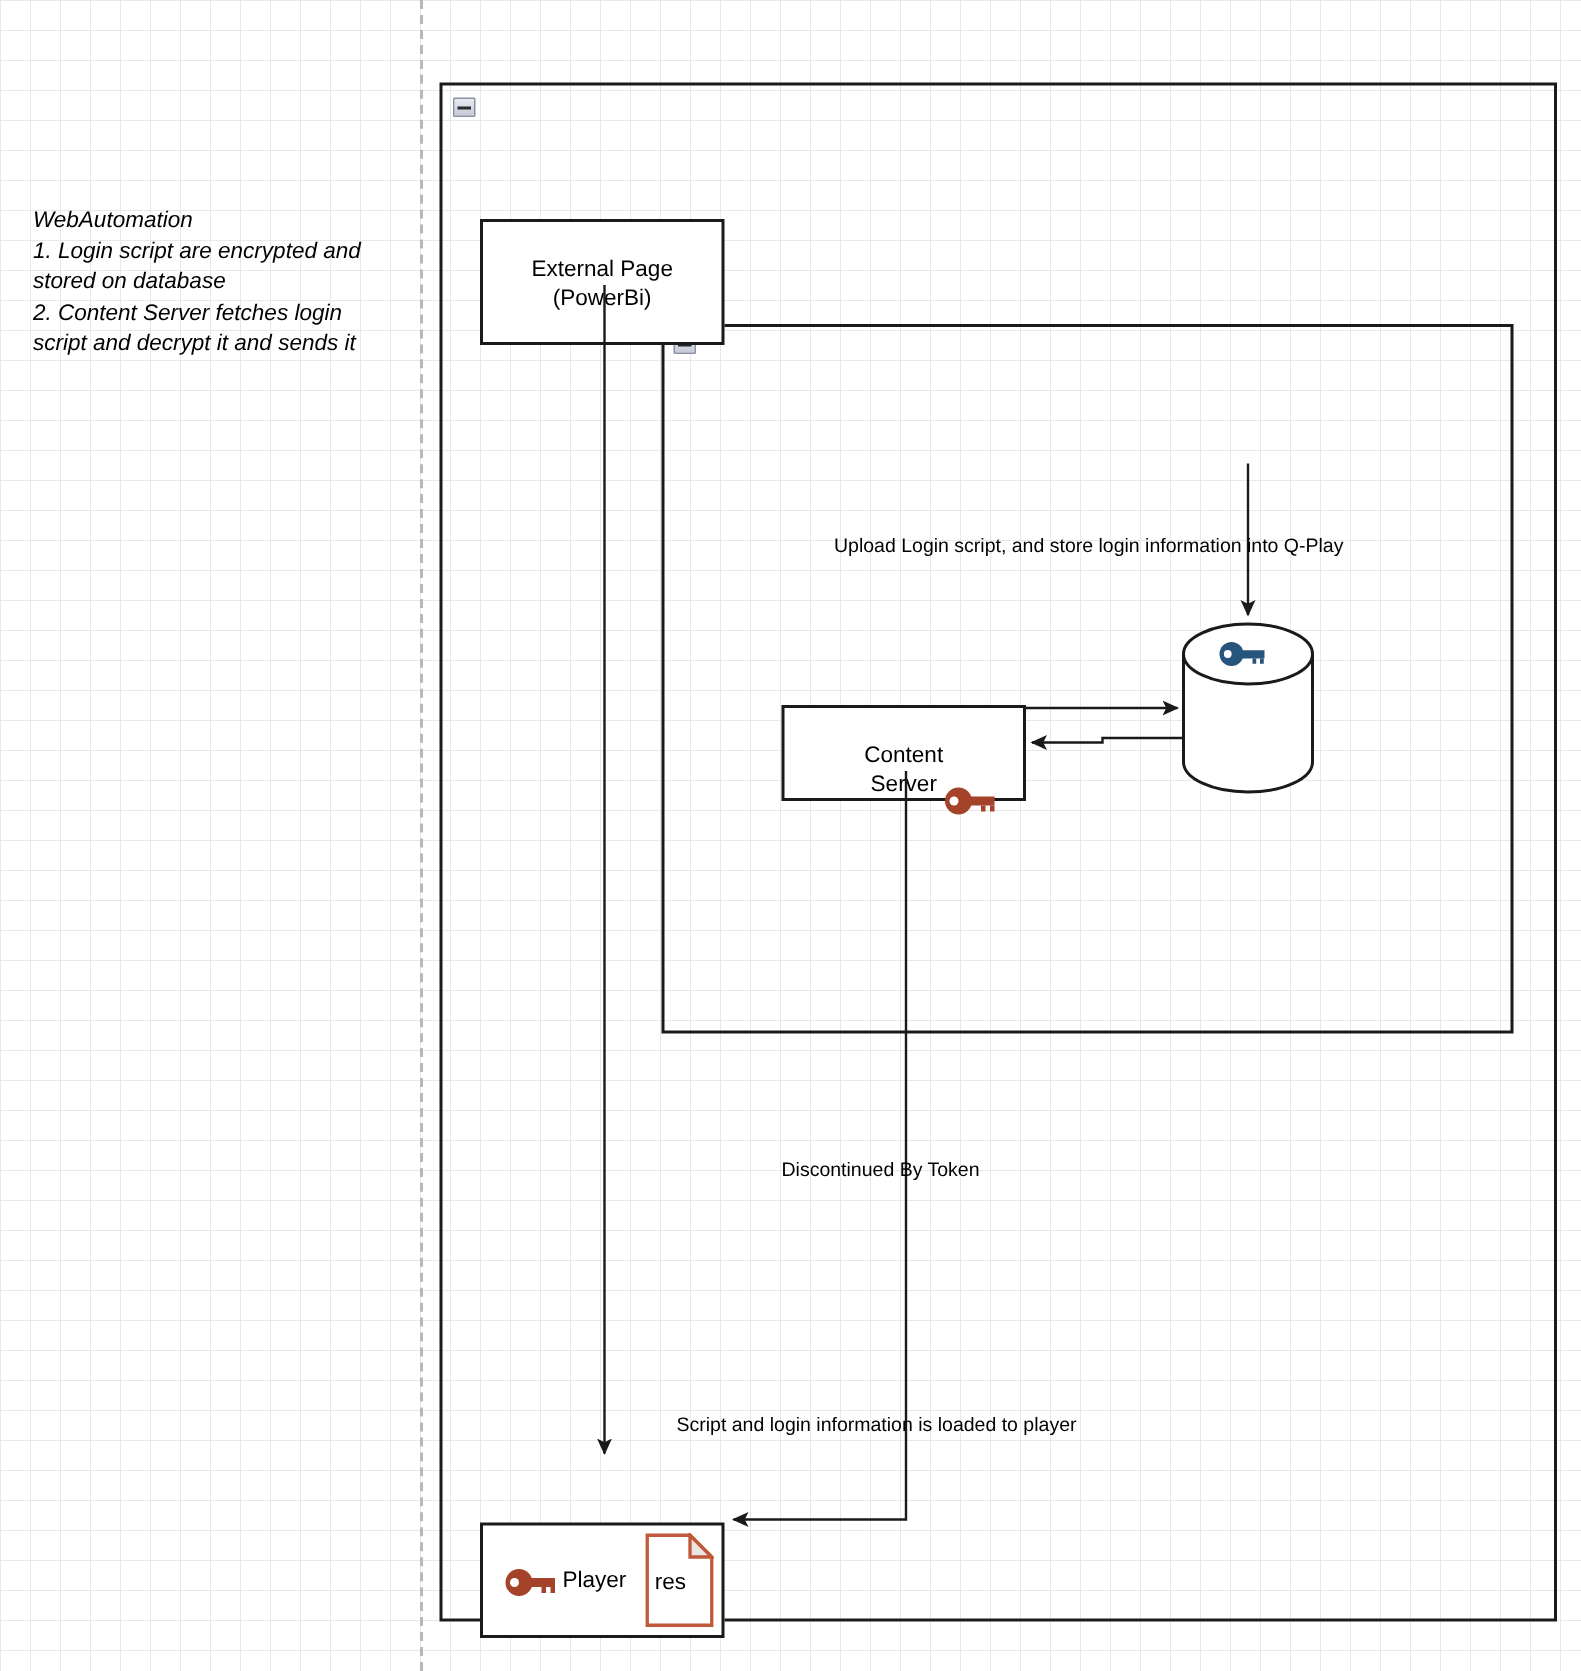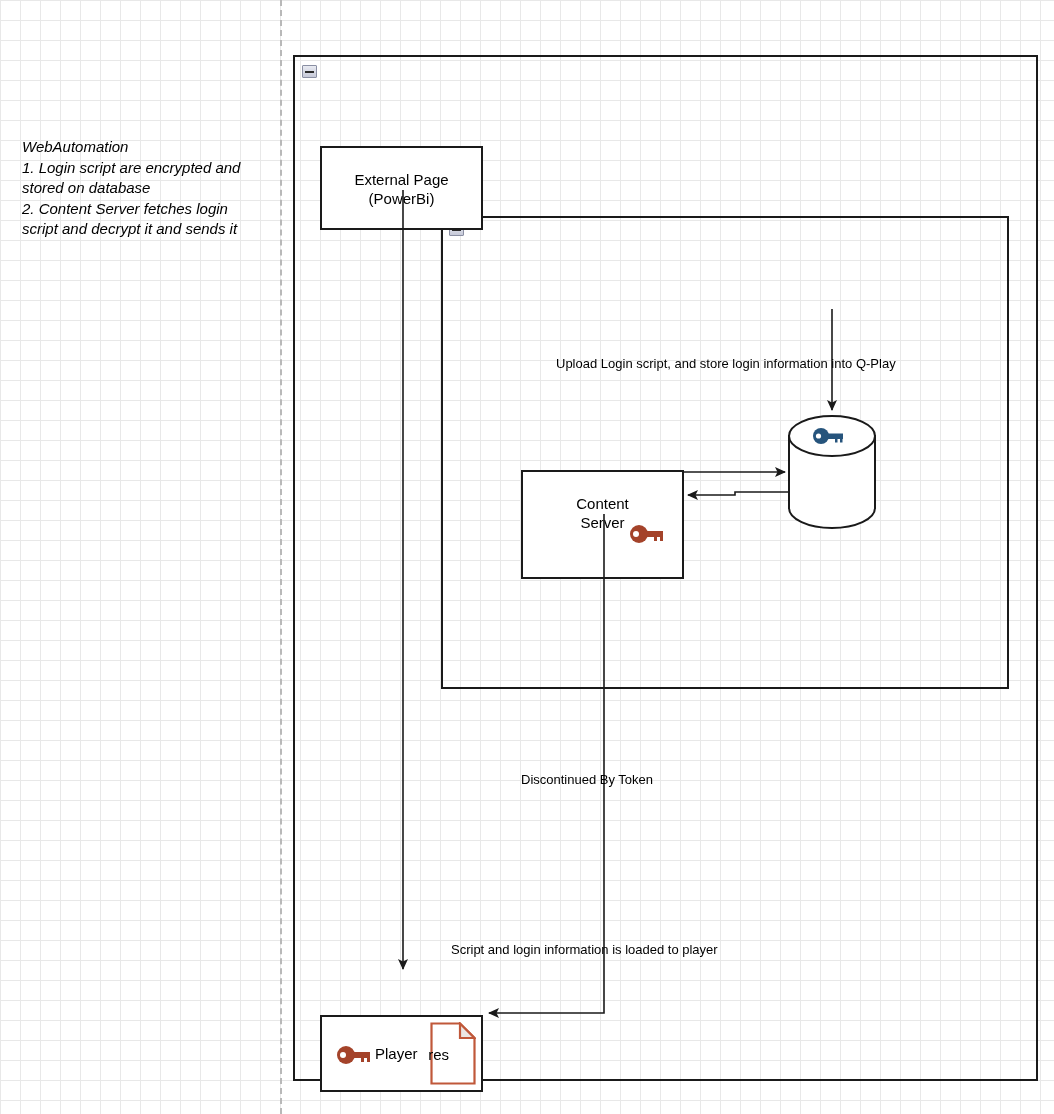--- a/index.html
+++ b/index.html
@@ -150,21 +150,21 @@
   <div class="container-inner" style="left:441px; top:216px; width:568px; height:473px;">
     <div class="collapse-icon" style="left:6px; top:5px;"></div>
   </div>
 
   <div class="node-box" style="left:320px; top:106px; width:163px; height:84px;">
     <div class="node-label" style="top:22px;">External Page</div>
     <div class="node-label" style="top:41px;">(PowerBi)</div>
   </div>
 
 
-  <div class="node-box" style="left:521px; top:430px; width:163px; height:109px;">
+  <div class="node-box" style="left:521px; top:430px; width:163px; height:64px;">
     <div class="node-label" style="top:22px;">Content</div>
     <div class="node-label" style="top:41px;">Server</div>
     <svg class="icon-key" style="left:104px; top:50px;" width="42" height="24" viewBox="0 0 42 24">
       <g fill="#a4432a">
         <circle cx="12" cy="12" r="9"></circle>
         <rect x="12" y="9" width="24" height="6"></rect>
         <rect x="27" y="15" width="3" height="4"></rect>
         <rect x="33" y="15" width="3" height="4"></rect>
         <circle cx="9" cy="12" r="3" fill="#ffffff"></circle>
       </g>
@@ -179,21 +179,21 @@
         <rect x="27" y="15" width="3" height="4"></rect>
         <rect x="33" y="15" width="3" height="4"></rect>
         <circle cx="9" cy="12" r="3" fill="#ffffff"></circle>
       </g>
     </svg>
     <div style="position:absolute; left:53px; top:28px; font-size:15px; color:#000;">Player</div>
     <svg class="icon-doc" style="left:108px; top:5px;" width="46" height="63" viewBox="0 0 46 63">
       <path d="M1.5 1.5 H30 L44.5 16 V61.5 H1.5 Z" fill="#ffffff" stroke="#c0583a" stroke-width="2.2"></path>
       <path d="M30 1.5 L44.5 16 H30 Z" fill="#ece6e3" stroke="#c0583a" stroke-width="2.2"></path>
     </svg>
-    <div class="doc-text" style="left:93px; top:29px; width:34px;text-align:right;">res</div>
+    <div class="doc-text" style="left:108px; top:29px; width:34px;">res</div>
   </div>
 
   <svg class="overlay" viewBox="0 0 1054 1114">
     <defs>
       <marker id="arrow" markerWidth="12" markerHeight="12" refX="10" refY="5" orient="auto" markerUnits="userSpaceOnUse">
         <path d="M0,0 L11,5 L0,10 L2.5,5 Z" fill="#1a1a1a"></path>
       </marker>
     </defs>
 
     <g>

